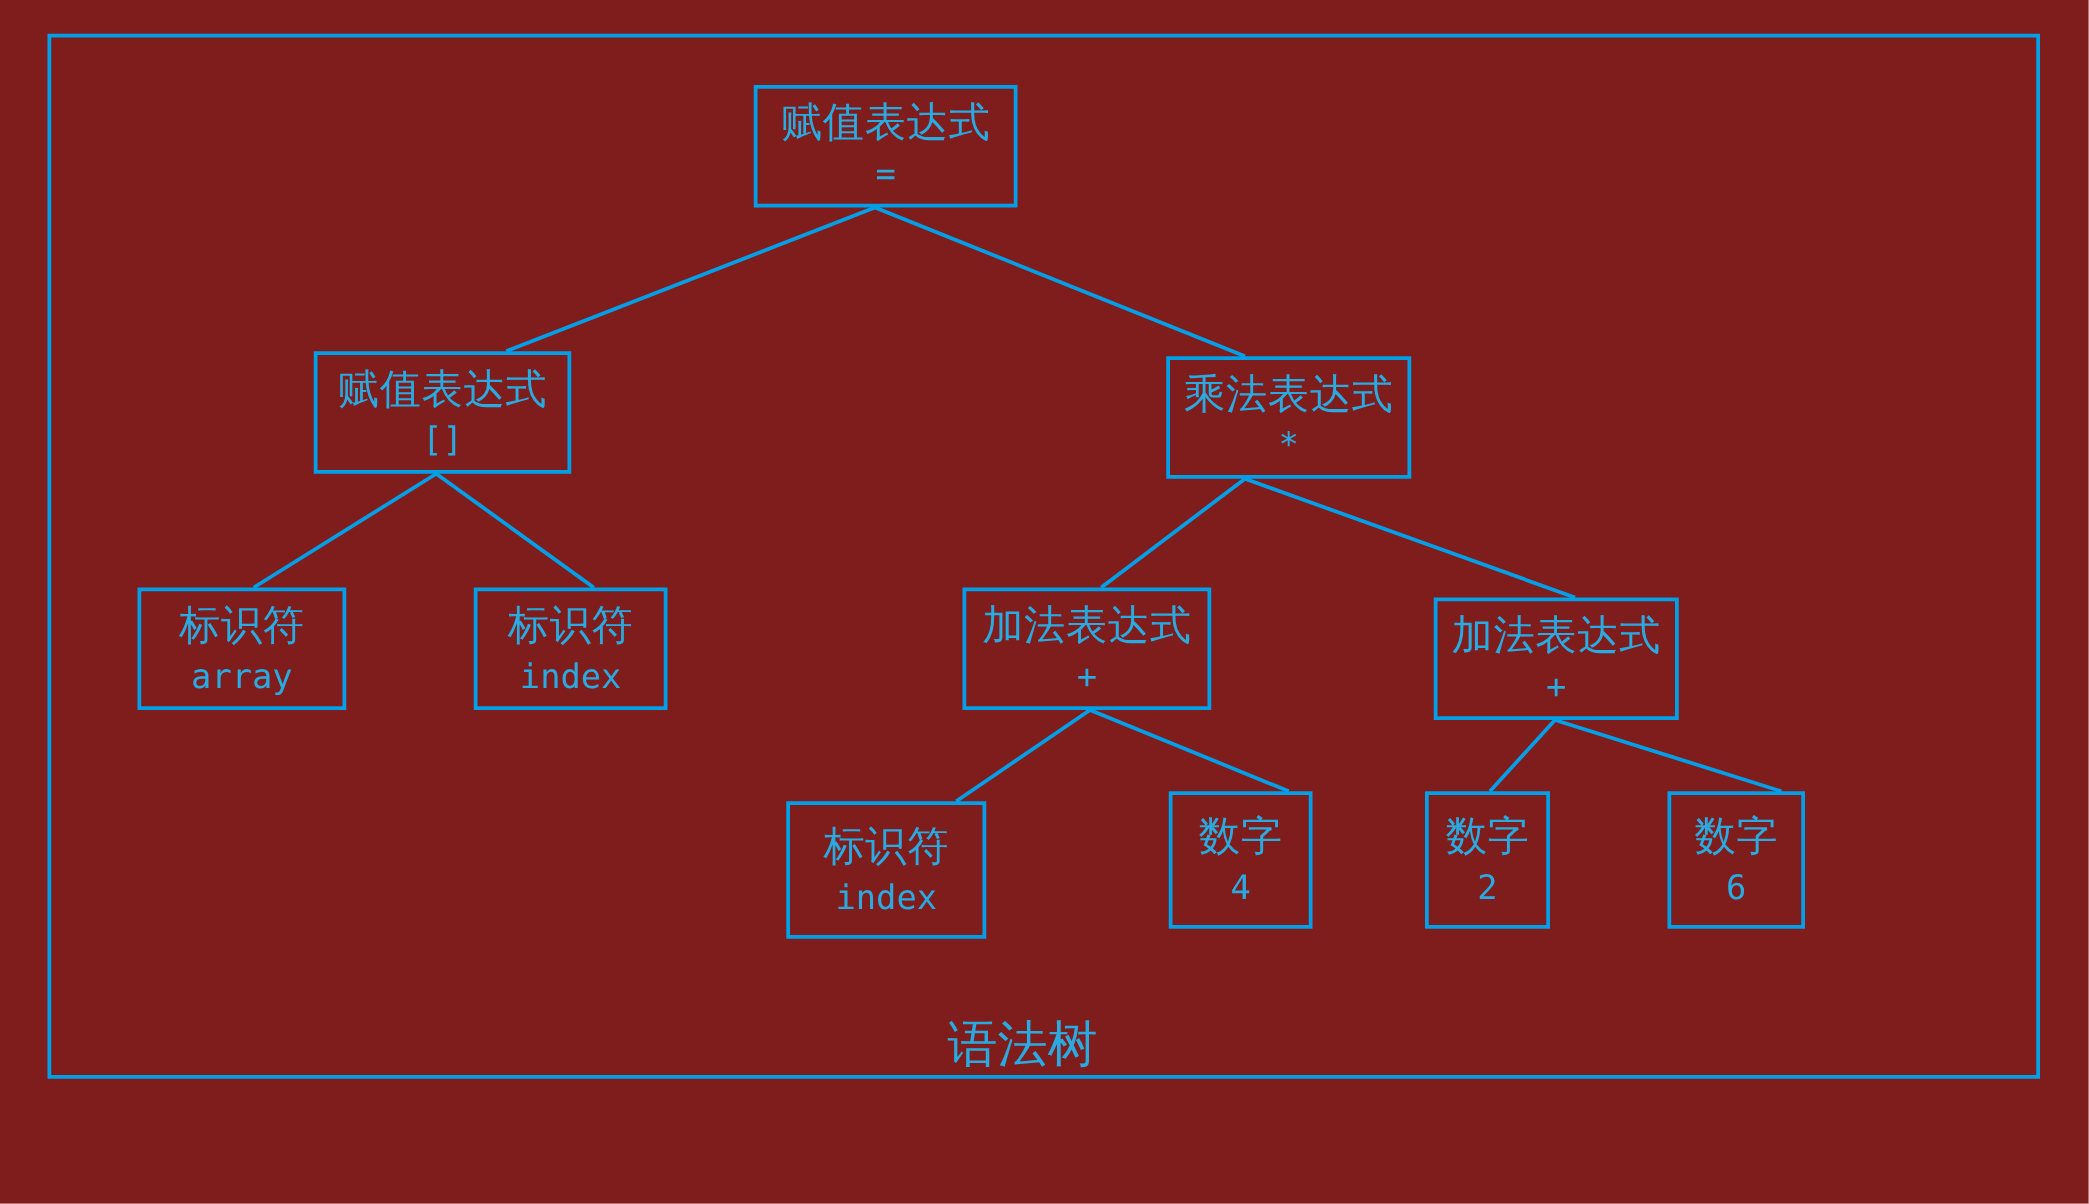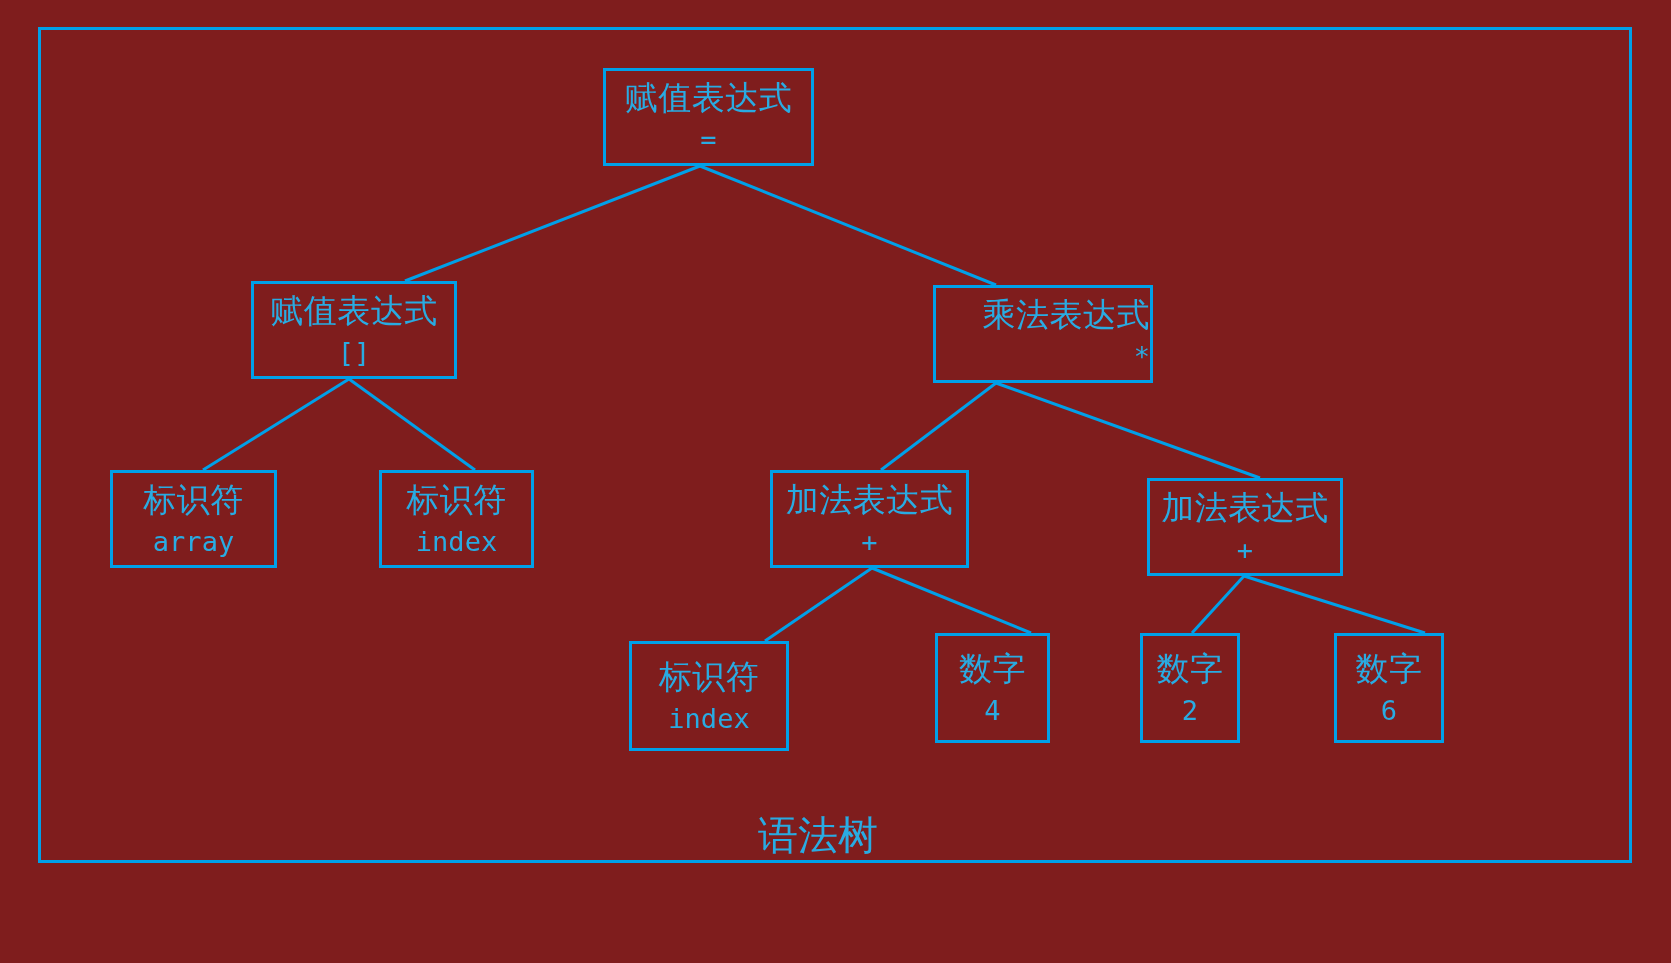--- a/index.html
+++ b/index.html
@@ -97,21 +97,21 @@
 
   <div id="nodes-group">
       <div class="node" style="left: 603px; top: 68px; width: 211px; height: 98px;">
         <div class="node-type">赋值表达式</div>
         <div class="node-value">=</div>
       </div>
       <div class="node" style="left: 251px; top: 281px; width: 206px; height: 98px;">
         <div class="node-type">赋值表达式</div>
         <div class="node-value">[]</div>
       </div>
-      <div class="node" style="left: 933px; top: 285px; width: 220px; height: 98px; align-items: flex-end;">
+      <div class="node" style="left: 933px; top: 285px; width: 196px; height: 98px;">
         <div class="node-type">乘法表达式</div>
         <div class="node-value">*</div>
       </div>
       <div class="node" style="left: 110px; top: 470px; width: 167px; height: 98px;">
         <div class="node-type">标识符</div>
         <div class="node-value">array</div>
       </div>
       <div class="node" style="left: 379px; top: 470px; width: 155px; height: 98px;">
         <div class="node-type">标识符</div>
         <div class="node-value">index</div>

